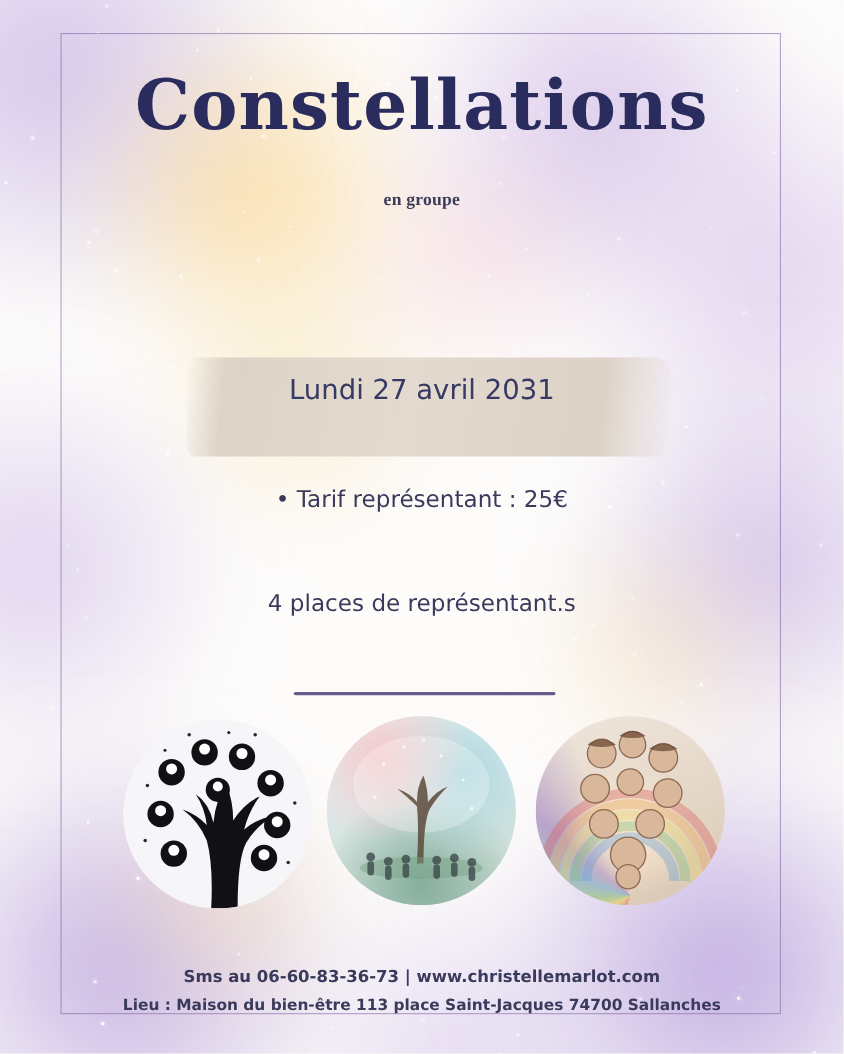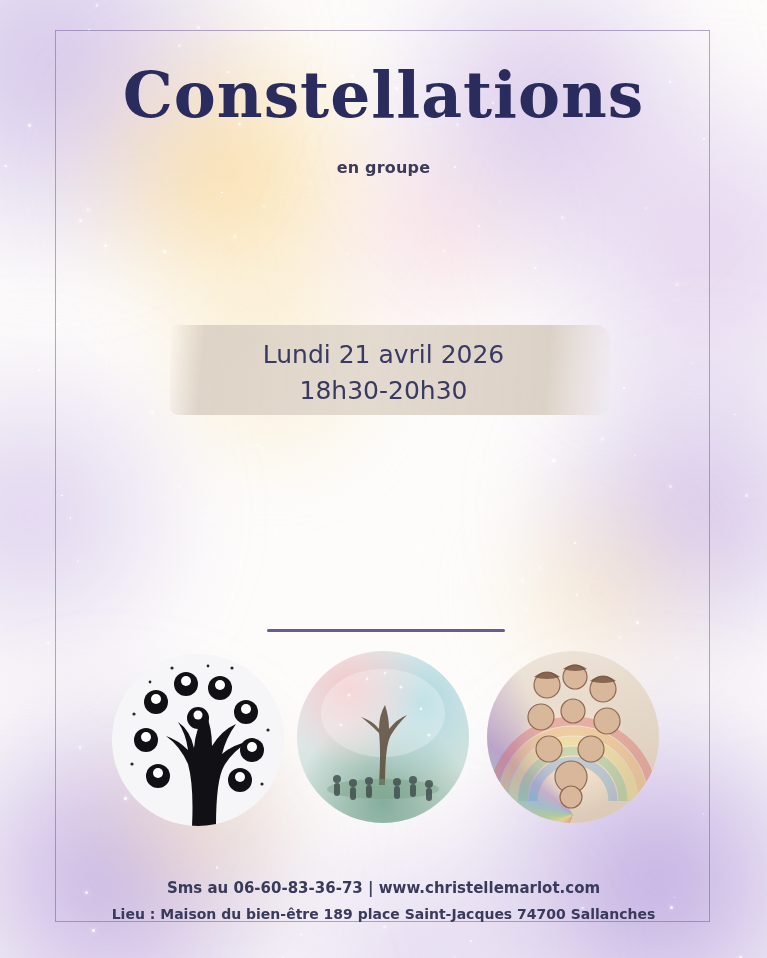--- a/index.html
+++ b/index.html
@@ -87,25 +87,26 @@
   }
   .title-sub {
     margin-top: 26px;
     font-family: "DejaVu Serif", serif;
     font-weight: bold;
     font-size: 39px;
     color: #2b2c5e;
     line-height: 1.1;
   }
   .title-note {
-    margin-top: 30px;
+    margin-top: 45px;
     font-size: 16px;
     font-weight: bold;
     color: #3c3c58;
     letter-spacing: 0.2px;
+    font-family: Liberation Serif, serif;
   }
 
   
   .date-band {
     position: absolute;
     left: 170px;
     top: 325px;
     width: 440px;
     height: 90px;
     background: linear-gradient(95deg, rgba(219,208,196,0) 0%, rgba(219,208,196,0.92) 8%, rgba(226,216,205,0.95) 45%, rgba(216,205,192,0.9) 85%, rgba(219,208,196,0) 100%);
@@ -368,28 +369,29 @@
 
   <div class="frame"></div>
 
   <div class="content">
     <div class="title-main">Constellations</div>
     <div class="title-note">en groupe</div>
   </div>
 
   <div class="date-band"></div>
   <div class="date-text">
-    <div>Lundi 21 avril 2026</div>
-    <div>18h30-20h30</div>
+    <div>Lundi 27 avril 2031</div>
   </div>
 
   <div class="prices">
+    <div>• Tarif représentant : 25€</div>
   </div>
 
   <div class="places">
+    <div>4 places de représentant.s</div>
   </div>
 
   <div class="divider"></div>
 
   <div class="circles">
 
     <div class="circle c1">
       <svg class="tree-svg" width="172" height="172" viewBox="0 0 172 172" aria-hidden="true">
         <circle cx="86" cy="86" r="86" fill="#f6f6f8"></circle>
         <g fill="#111014">
@@ -486,15 +488,15 @@
           <path d="M47 26 q13-10 26 0 q-13 4 -26 0z"></path>
           <path d="M76 18 q12-9 24 0 q-12 4 -24 0z"></path>
           <path d="M103 30 q13-10 26 0 q-13 4 -26 0z"></path>
         </g>
       </svg>
     </div>
 
   </div>
 
   <div class="footer f-sms">Sms au 06-60-83-36-73 | www.christellemarlot.com</div>
-  <div class="footer f-lieu">Lieu : Maison du bien-être 189 place Saint-Jacques 74700 Sallanches</div>
+  <div class="footer f-lieu">Lieu : Maison du bien-être 113 place Saint-Jacques 74700 Sallanches</div>
 
 </div>
 
 </body></html>

